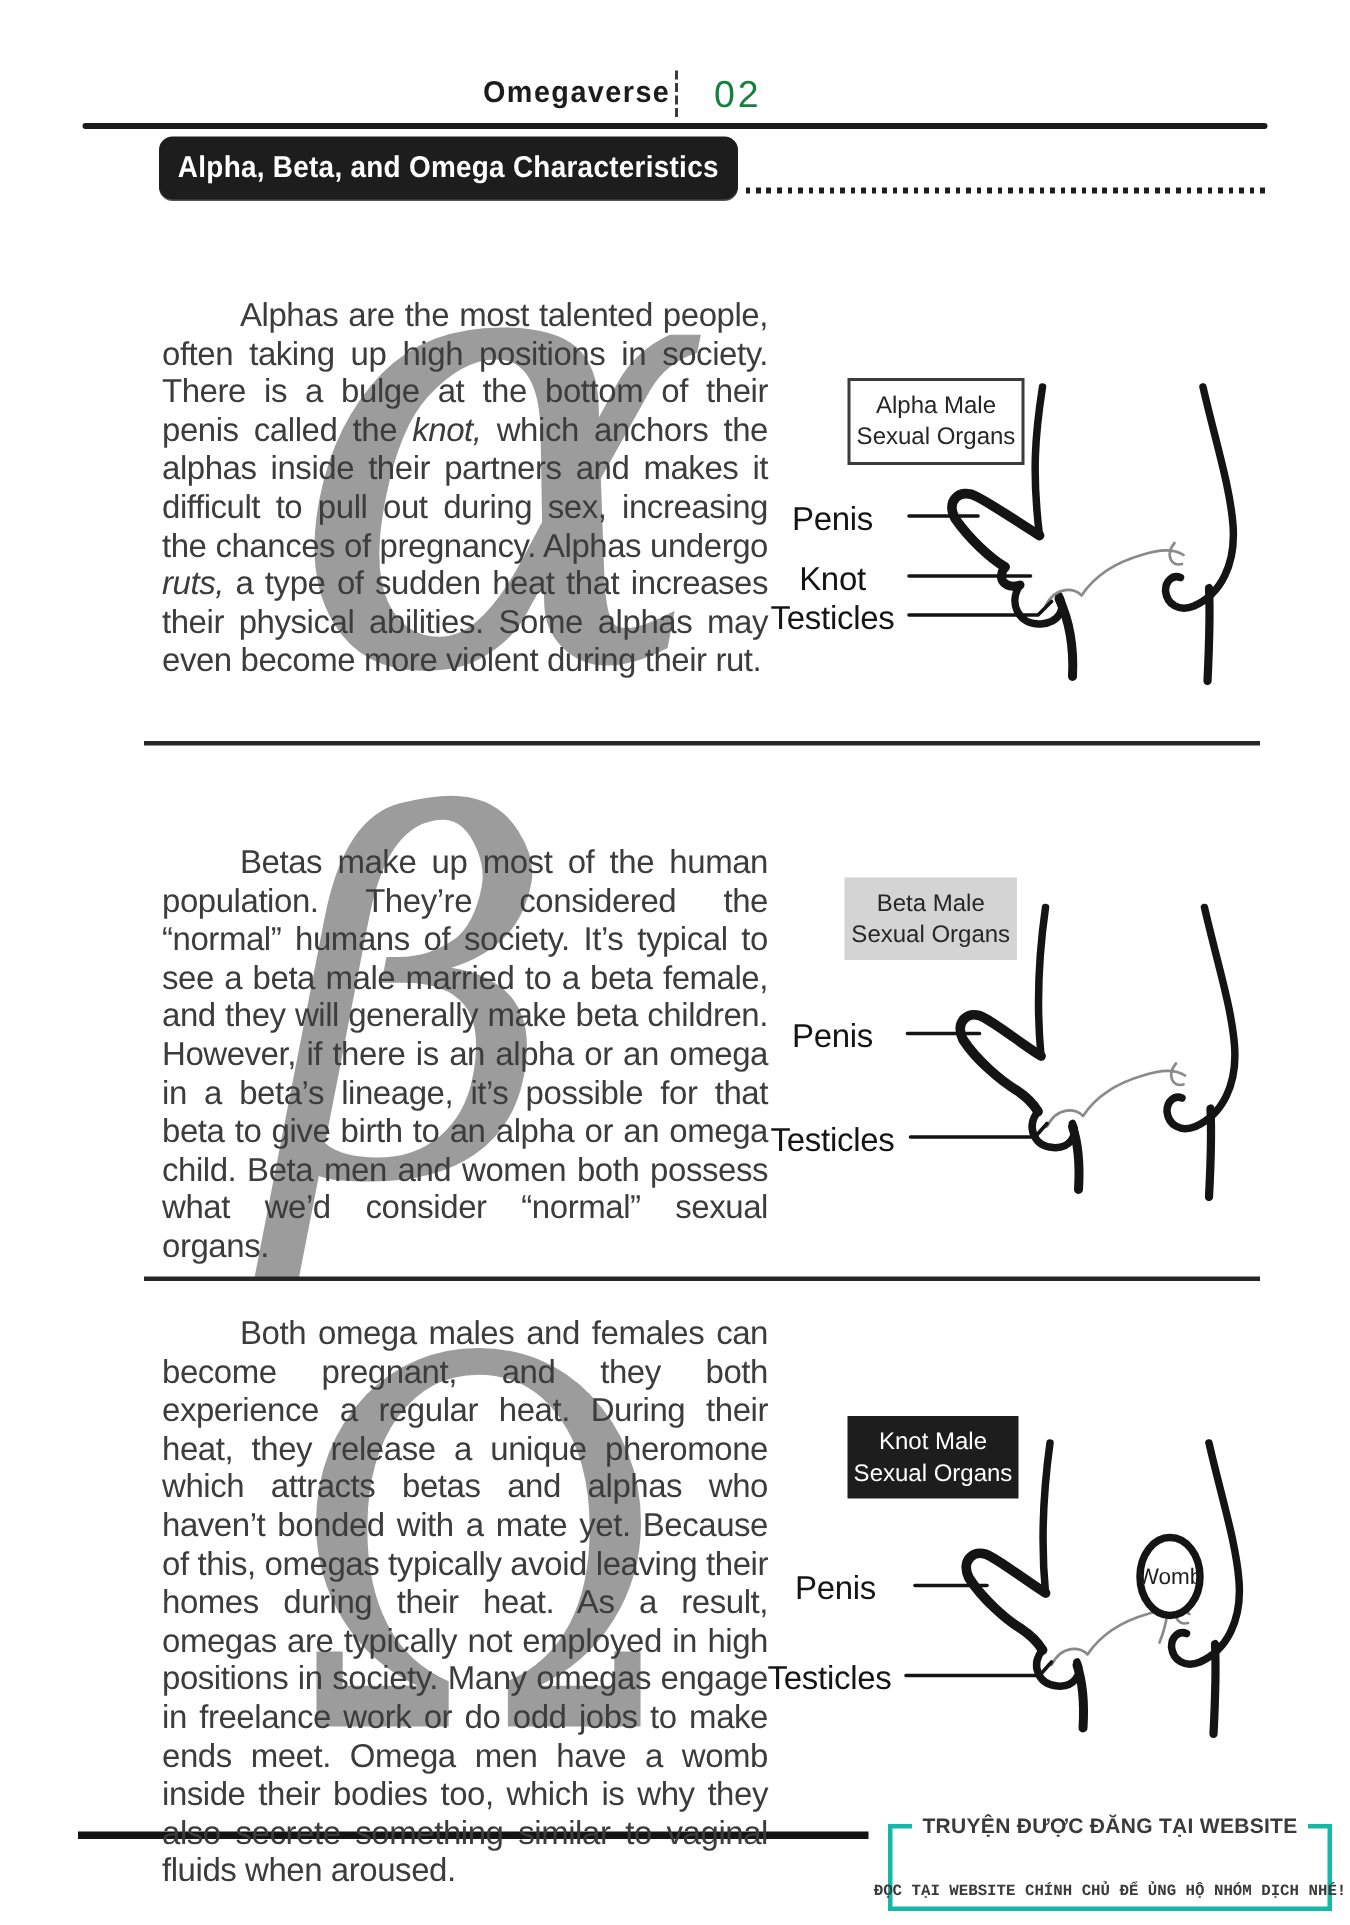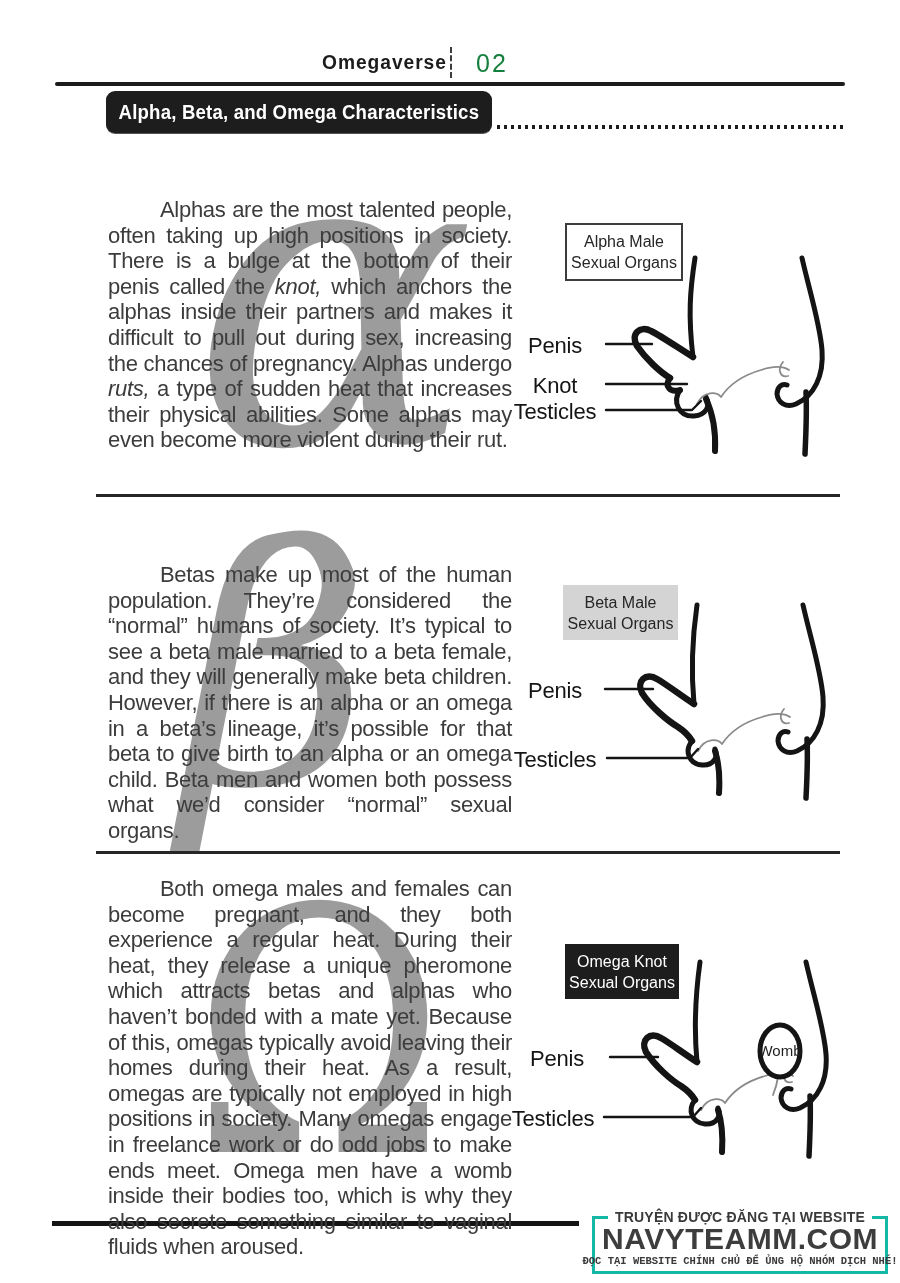--- a/index.html
+++ b/index.html
@@ -60,21 +60,21 @@
   
   .diagram{left:520px;width:350px;height:265px;z-index:1;}
   .diagram svg{position:absolute;left:0;top:0;}
   .diag-alpha{top:220px;}
   .diag-beta{top:560px;}
   .diag-omega{top:920px;}
   .organ-box{
     position:absolute;display:flex;flex-direction:column;align-items:center;justify-content:center;
     font-size:16px;line-height:21px;color:#262626;text-align:center;
   }
-  .organ-box.alpha{left:45px;top:3px;width:114px;height:54px;background:#fff;border:2px solid #3c3c3c;}
+  .organ-box.alpha{left:45px;top:32px;width:114px;height:54px;background:#fff;border:2px solid #3c3c3c;}
   .organ-box.beta{left:43px;top:25px;width:115px;height:55px;background:#d4d4d4;}
   .organ-box.omega{left:45px;top:24px;width:114px;height:55px;background:#1d1d1d;color:#fff;}
   .anat-label{
     position:absolute;font-size:22px;color:#141414;text-align:center;width:90px;letter-spacing:-0.2px;
   }
 
   
   .bottom-rule{left:52px;top:1221px;width:527px;height:5px;background:#141414;}
   .footer-box{
     left:592px;top:1216px;width:296px;height:58px;border:3px solid #14b8a6;background:#fff;z-index:3;
@@ -173,25 +173,24 @@
       <path stroke="#8a8a8a" stroke-width="1.8" d="M 181,190 C 188,176 201,178 205,183 C 215,168 231,160 245,156 C 257,152 267,152 273,156"></path>
       <path stroke="#8a8a8a" stroke-width="1.8" d="M 267,148 C 261,155 264,164 272,162"></path>
       <path stroke="#8a8a8a" stroke-width="1.8" d="M 258,157 C 257,164 255,170 253,175"></path>
       <ellipse cx="260" cy="131" rx="20" ry="26" fill="#ffffff" stroke-width="5"></ellipse>
       <text x="260" y="136" text-anchor="middle" stroke="none" fill="#1e1e1e" font-family="Liberation Sans, sans-serif" font-size="15">Womb</text>
       <path stroke-width="2.4" d="M 90,137 H 138"></path>
       <path stroke-width="2.4" d="M 84,197 H 173 L 181,188"></path>
     </g>
   </svg>
   <div class="organ-box omega">
-    <span>Omega Knot</span>
+    <span>Knot Male</span>
     <span>Sexual Organs</span>
   </div>
   <div class="anat-label" style="right:268px;top:126px;">Penis</div>
   <div class="anat-label" style="right:272px;top:186px;">Testicles</div>
 </div>
 
 <div class="abs bottom-rule"></div>
 <div class="abs footer-box">
   <div class="footer-tagline">TRUYỆN ĐƯỢC ĐĂNG TẠI WEBSITE</div>
-  <div class="footer-site">NAVYTEAMM.COM</div>
   <div class="footer-note">ĐỌC TẠI WEBSITE CHÍNH CHỦ ĐỂ ỦNG HỘ NHÓM DỊCH NHÉ!</div>
 </div>
 
 </body></html>

